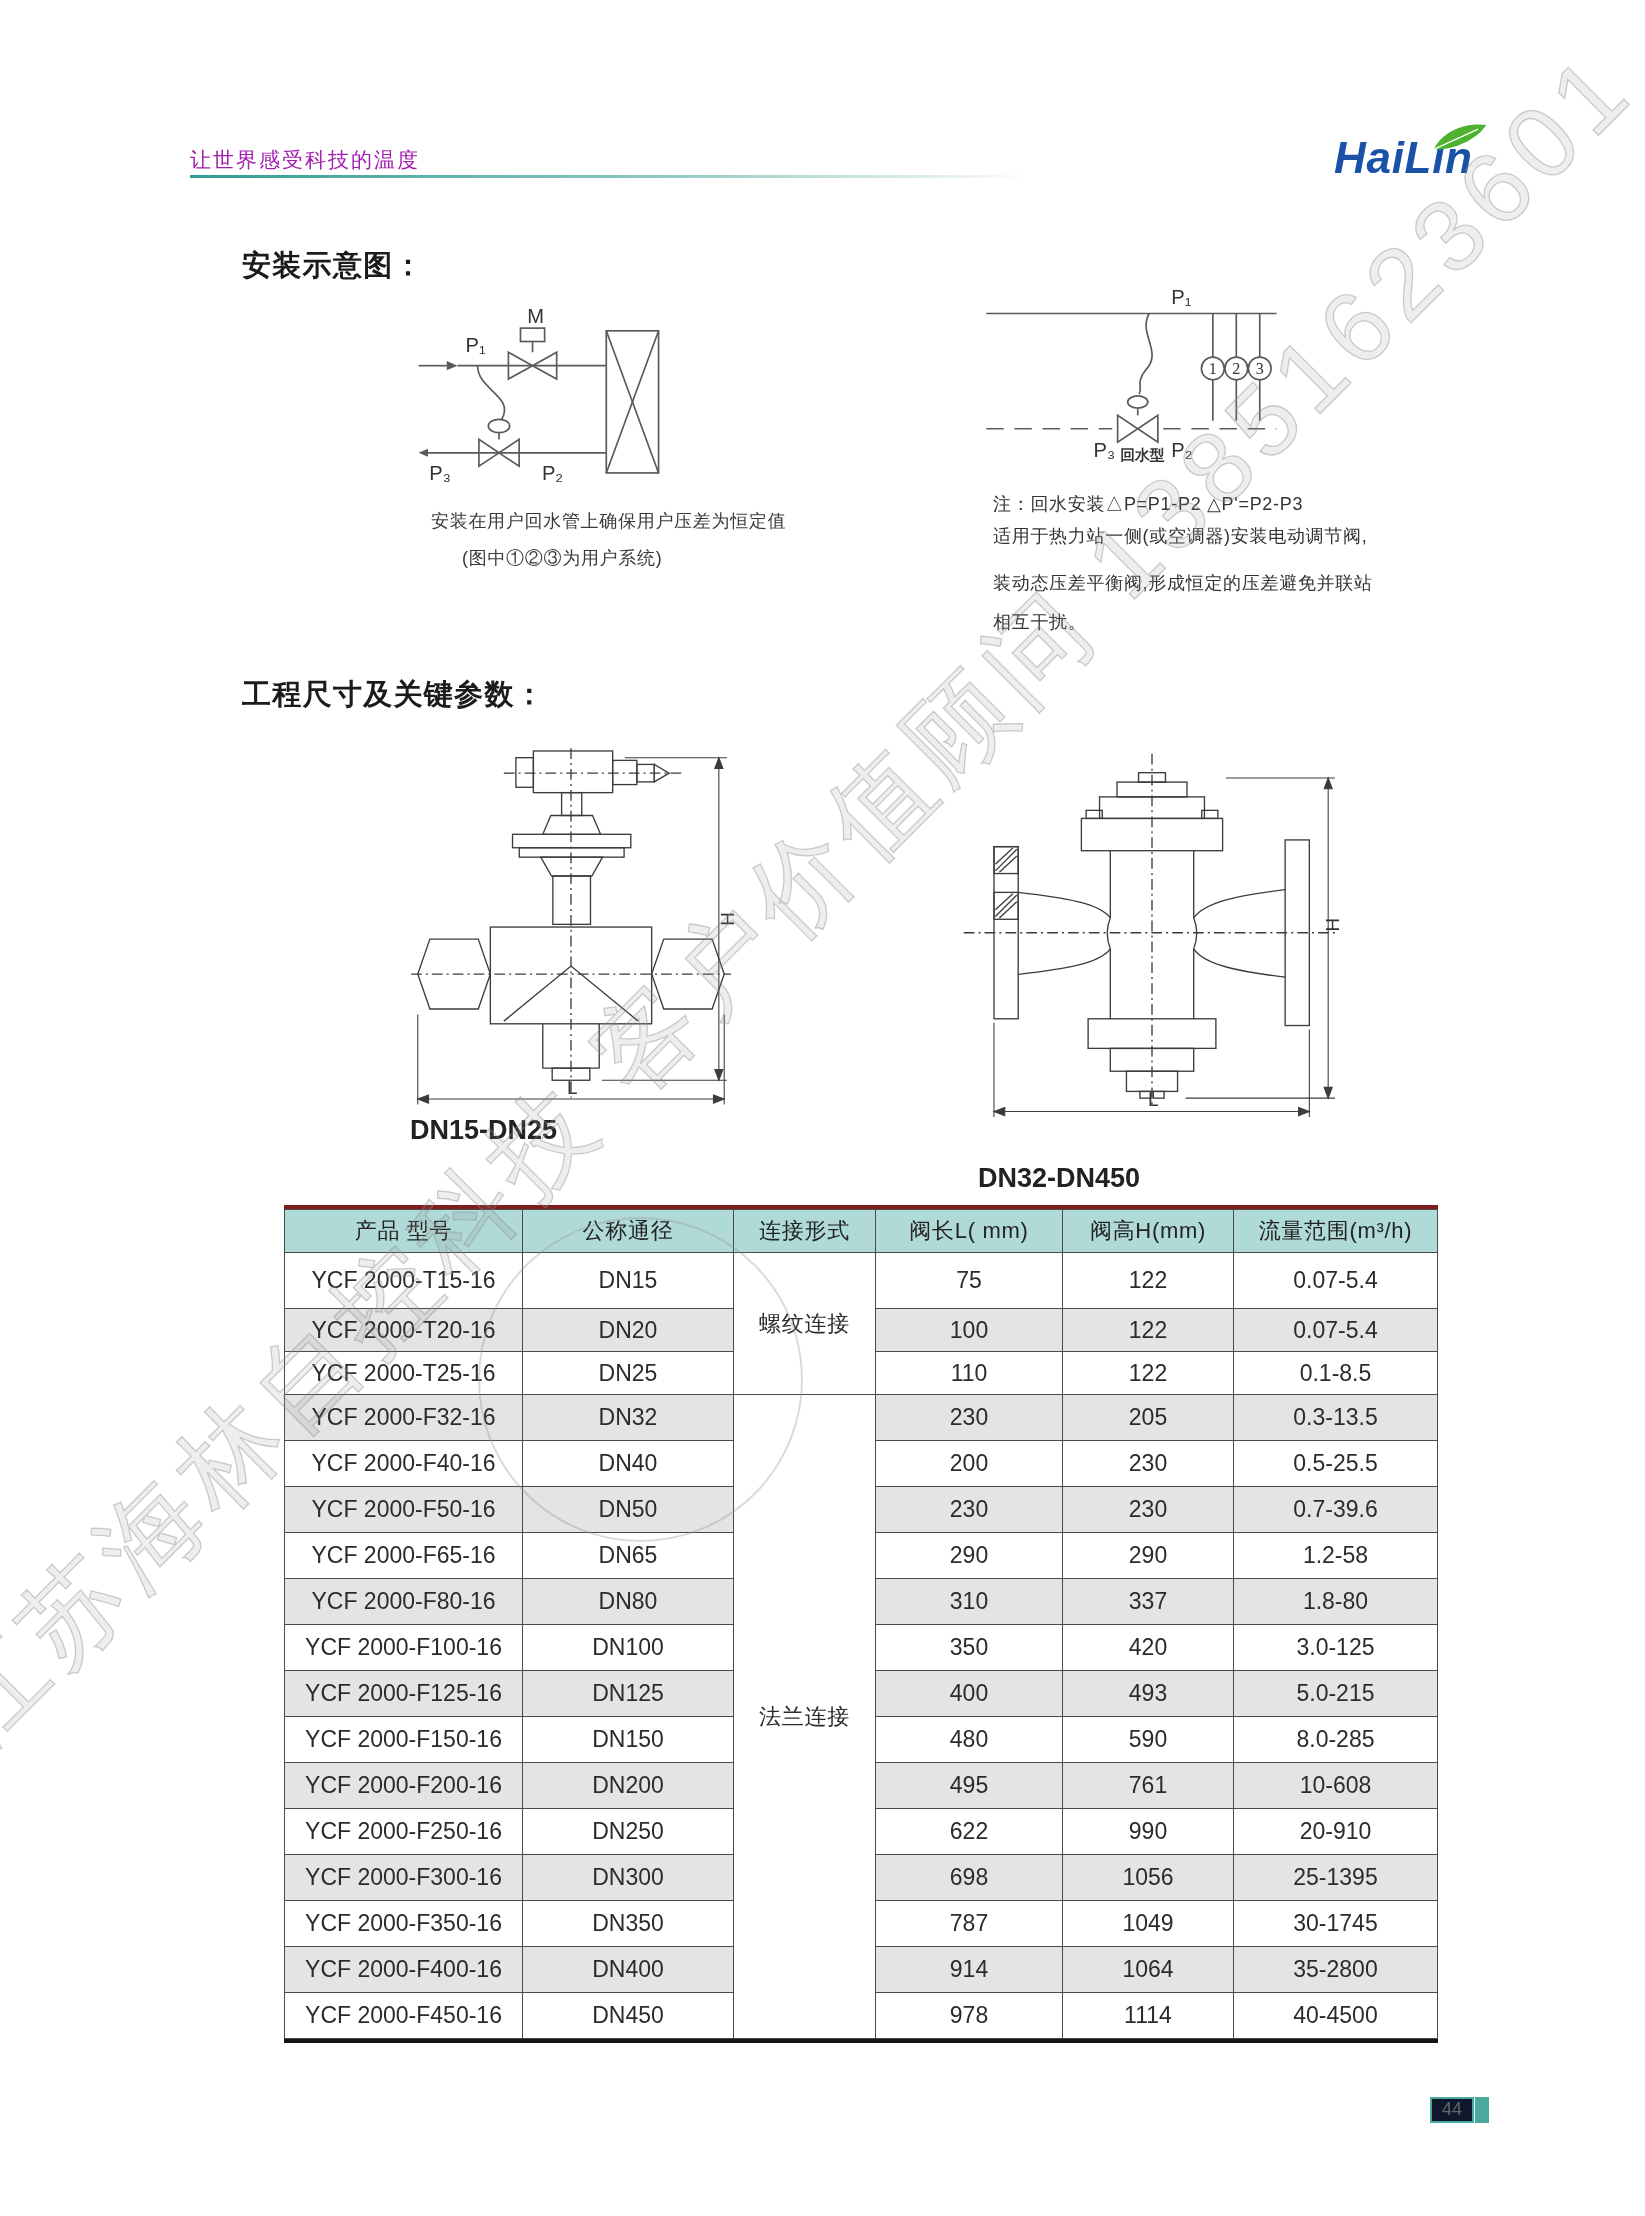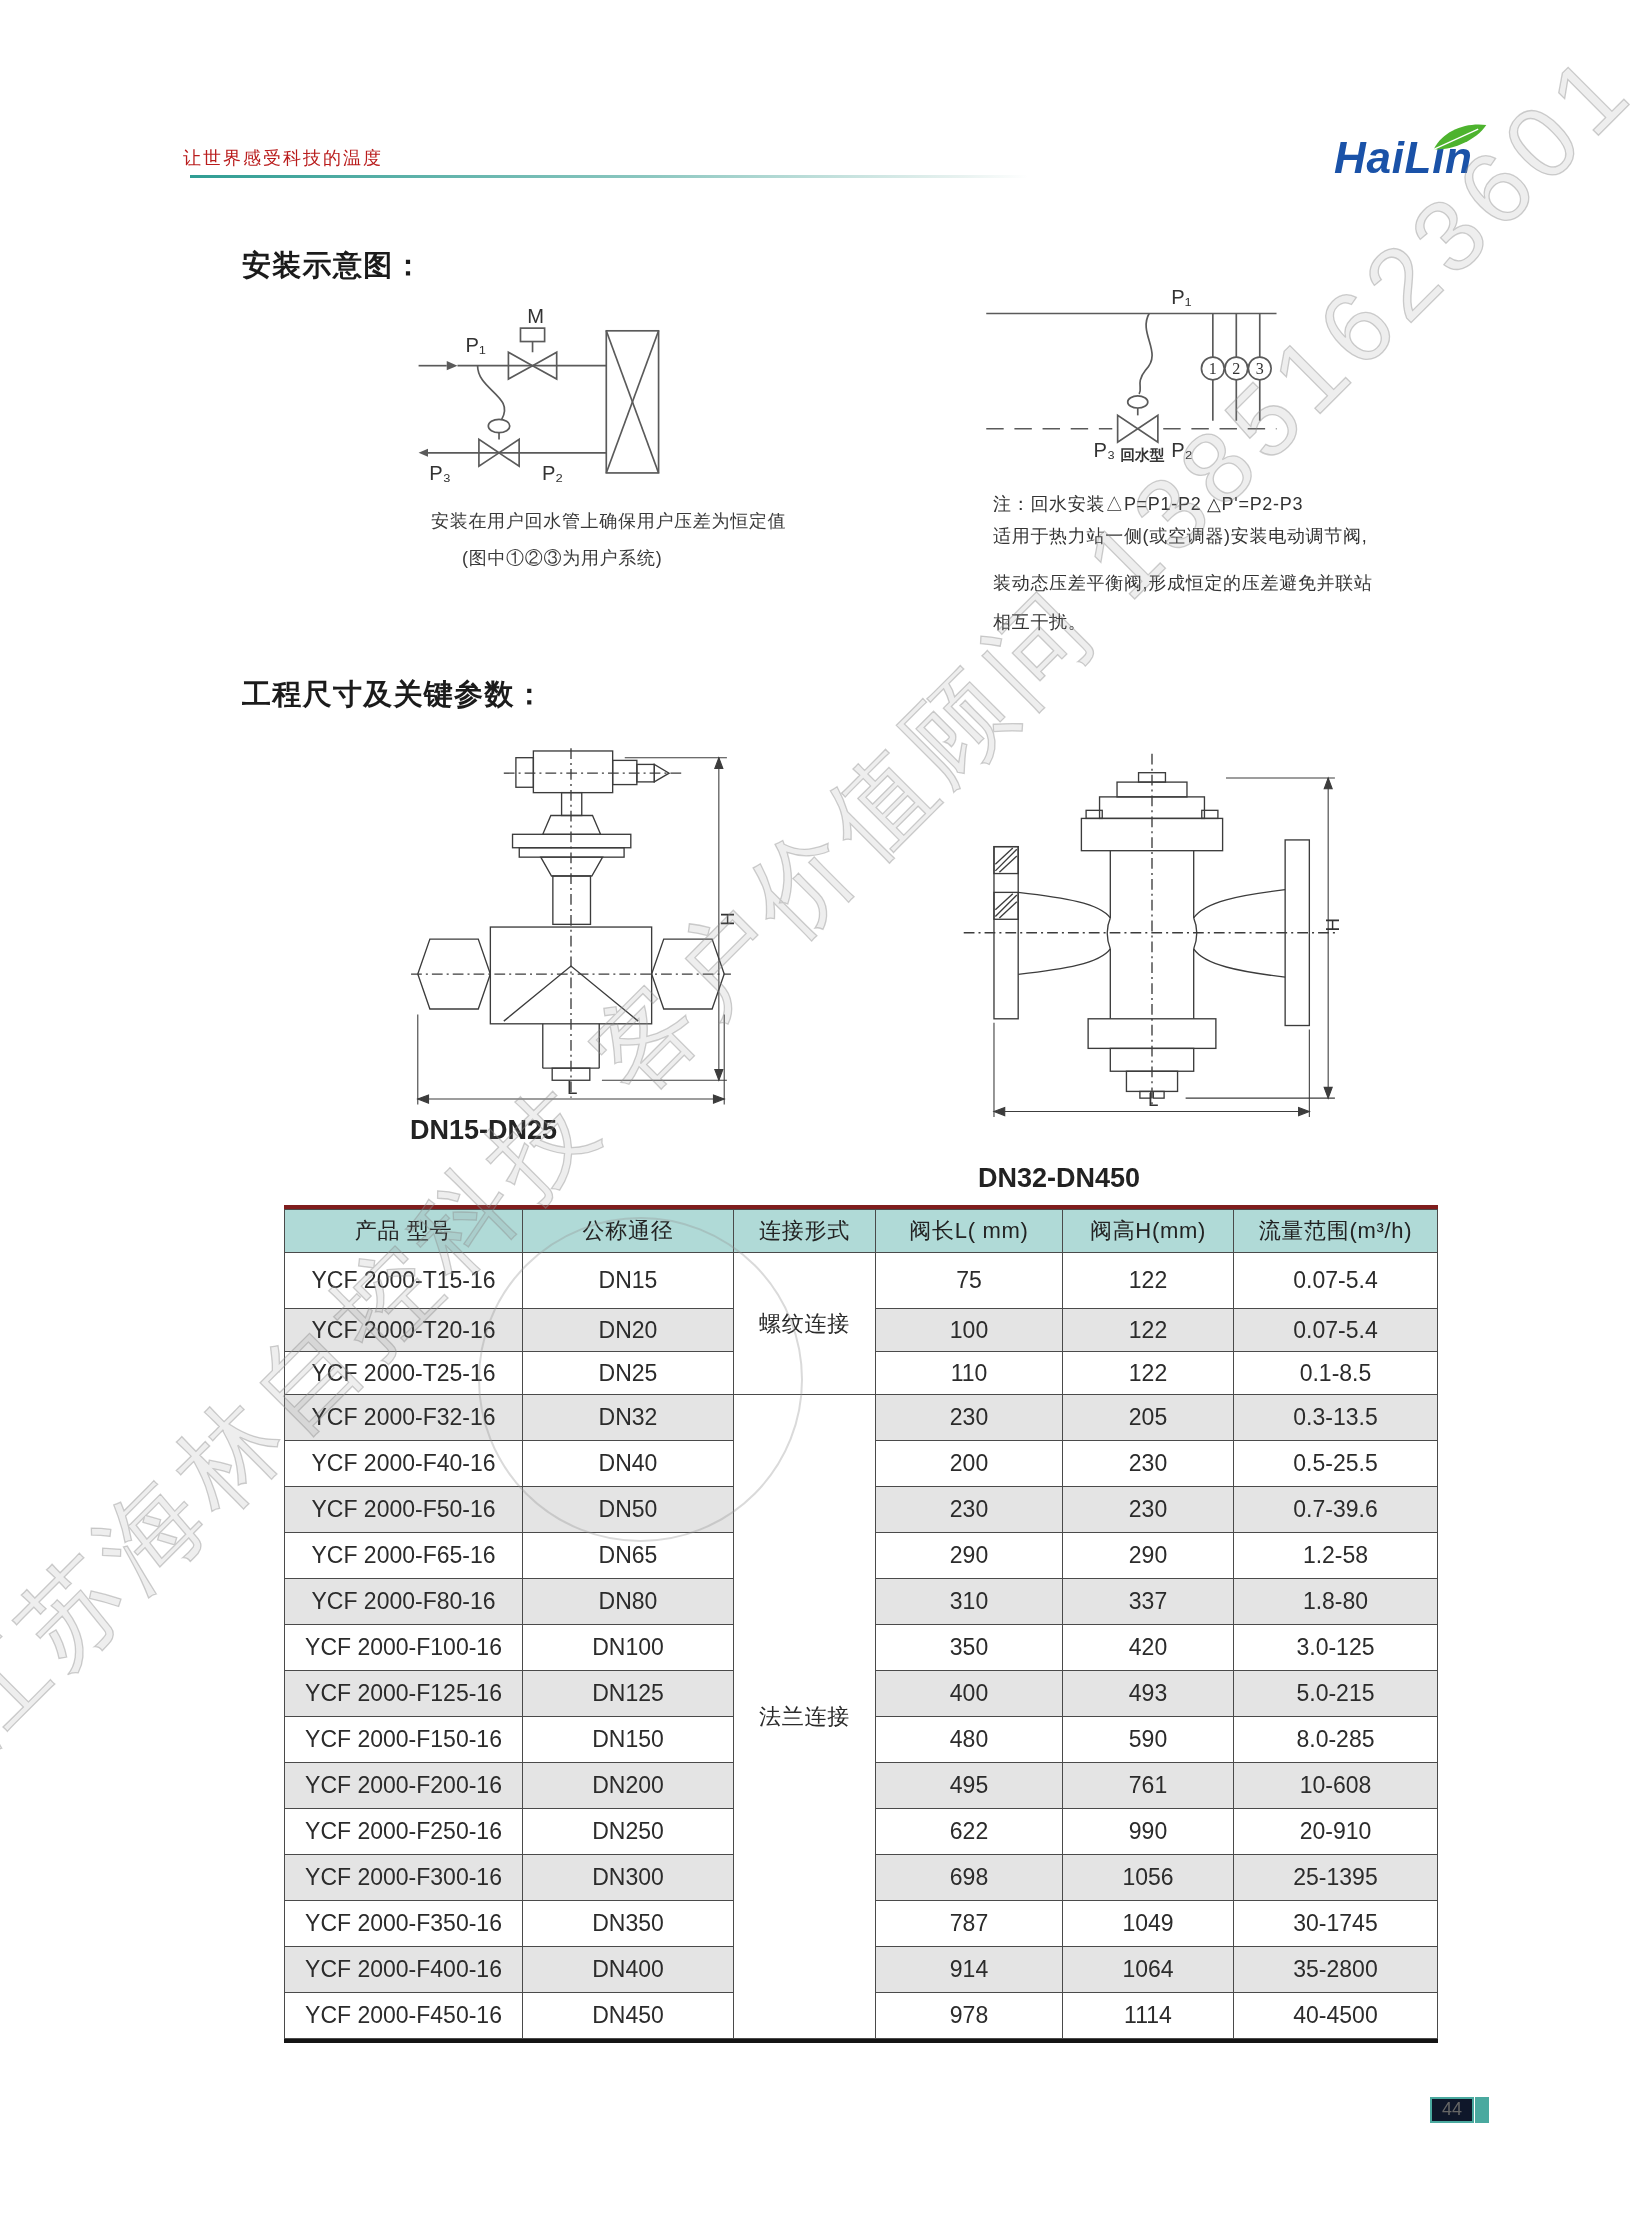--- a/index.html
+++ b/index.html
@@ -1,20 +1,20 @@
 <!DOCTYPE html>
 <html style="font-size:10.7px"><head>
 <meta charset="utf-8">
 <style>
   html,body{margin:0;padding:0;background:#ffffff;}
   .page{position:relative;width:1645px;height:2216px;background:#ffffff;overflow:hidden;
         font-family:"Liberation Sans", sans-serif;color:#2b2b2b;}
 
   
-  .tagline{position:absolute;left:183px;top:146px;font-size:18px;color:#b91c1c;letter-spacing:2px;}
+  .tagline{position:absolute;left:190px;top:146px;font-size:21px;color:#a21caf;letter-spacing:2px;}
   .header-rule{position:absolute;left:190px;top:175px;width:838px;height:2.7px;
                background:linear-gradient(to right,#2f9d93,#8cc7c0 55%,#e8f2f0 92%,rgba(255,255,255,0));}
   .logo{position:absolute;left:1334px;top:133px;font-size:44px;font-weight:800;font-style:italic;
         color:#1a52a8;letter-spacing:0.7px;}
   .leaf{position:absolute;left:1431px;top:121px;width:58px;height:31px;}
 
   
   .sec-title{position:absolute;font-size:29px;font-weight:800;color:#1b1b1b;letter-spacing:1.3px;}
   .sec-title.install{left:242px;top:246px;}
   .sec-title.dims{left:242px;top:675px;}

